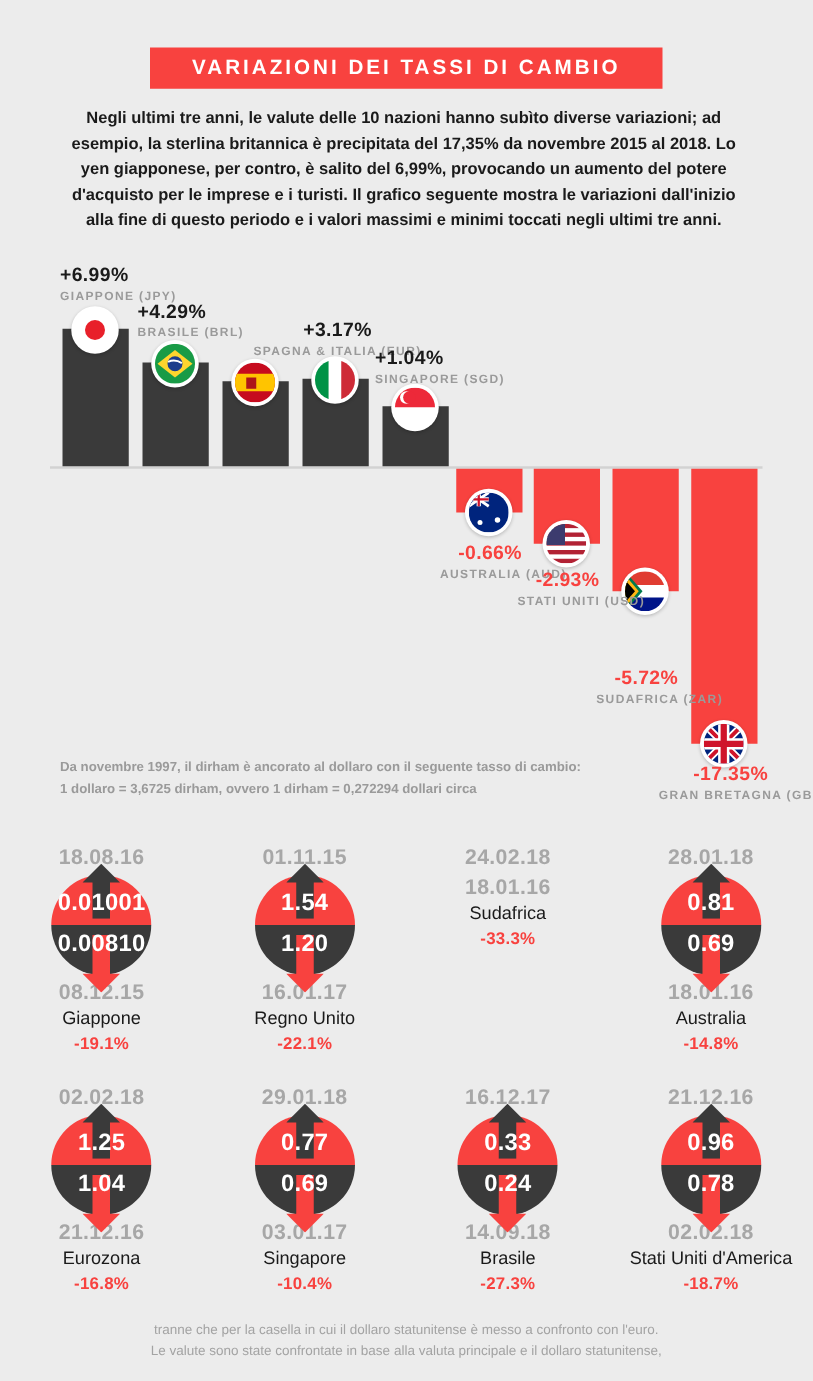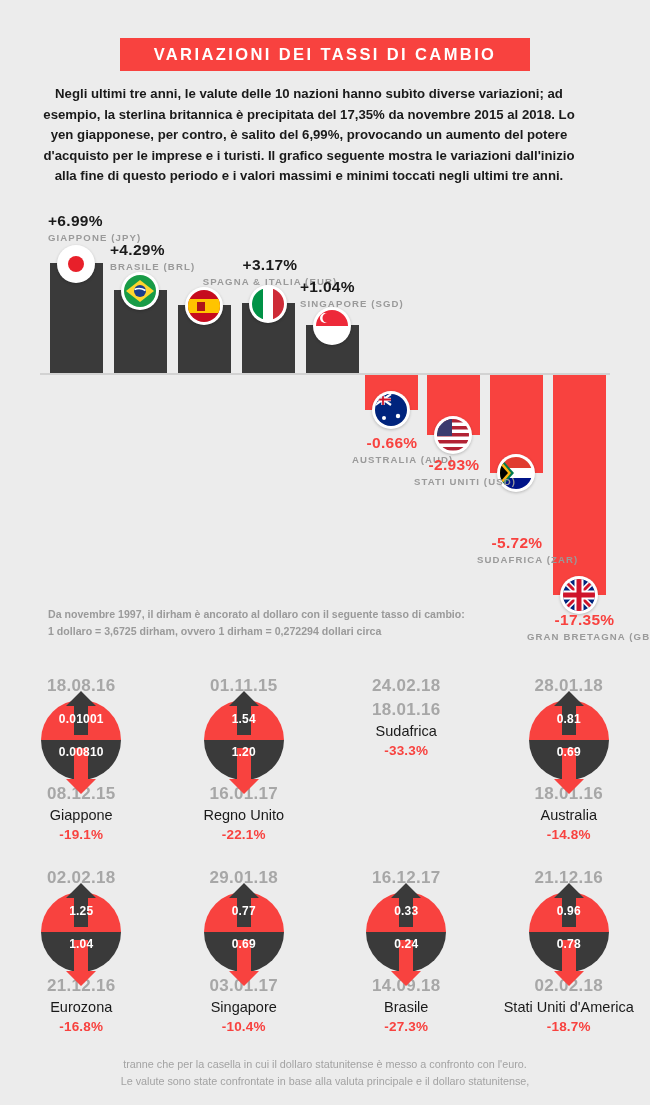--- a/index.html
+++ b/index.html
@@ -18,21 +18,21 @@
     background: #F8423F;
     display: flex; align-items: center; justify-content: center;
   }
   .title-banner span {
     color: #FFFFFF; font-size: 16.5px; font-weight: bold;
     letter-spacing: 2.4px;
   }
 
   
   .intro {
-    position: absolute; left: 34px; top: 84px; width: 550px;
+    position: absolute; left: 48px; top: 84px; width: 550px;
     text-align: center; color: #1A1A1A;
     font-size: 13.2px; line-height: 20.5px; font-weight: bold;
   }
 
   
   .chart { position: absolute; left: 0; top: 0; width: 650px; height: 650px; }
   .axis {
     position: absolute; left: 40px; top: 373px;
     width: 570px; height: 2px; background: #D2D2D2;
   }
@@ -85,21 +85,21 @@
   .gauge .arrow-up {
     position: absolute; left: 50%; top: -9px; transform: translateX(-50%);
     width: 30px; height: 44px; z-index: 3;
   }
   .gauge .arrow-dn {
     position: absolute; left: 50%; bottom: -14px; transform: translateX(-50%);
     width: 30px; height: 46px; z-index: 3;
   }
   .gauge .v {
     position: absolute; left: 0; width: 80px; text-align: center;
-    color: #FFFFFF; font-size: 12px; font-weight: bold; z-index: 5;
+    color: #FFFFFF; font-size: 19px; font-weight: bold; z-index: 5;
     letter-spacing: .2px;
   }
   .gauge .v.hi { top: 12px; }
   .gauge .v.lo { top: 45px; }
   .cname { font-size: 14.5px; color: #1A1A1A; margin-top: 3px; }
   .cpct { font-size: 13.5px; color: #F8423F; font-weight: bold; margin-top: 4px; letter-spacing: .2px; }
 
   
   .footer {
     position: absolute; left: 60px; top: 1056px; width: 530px;

